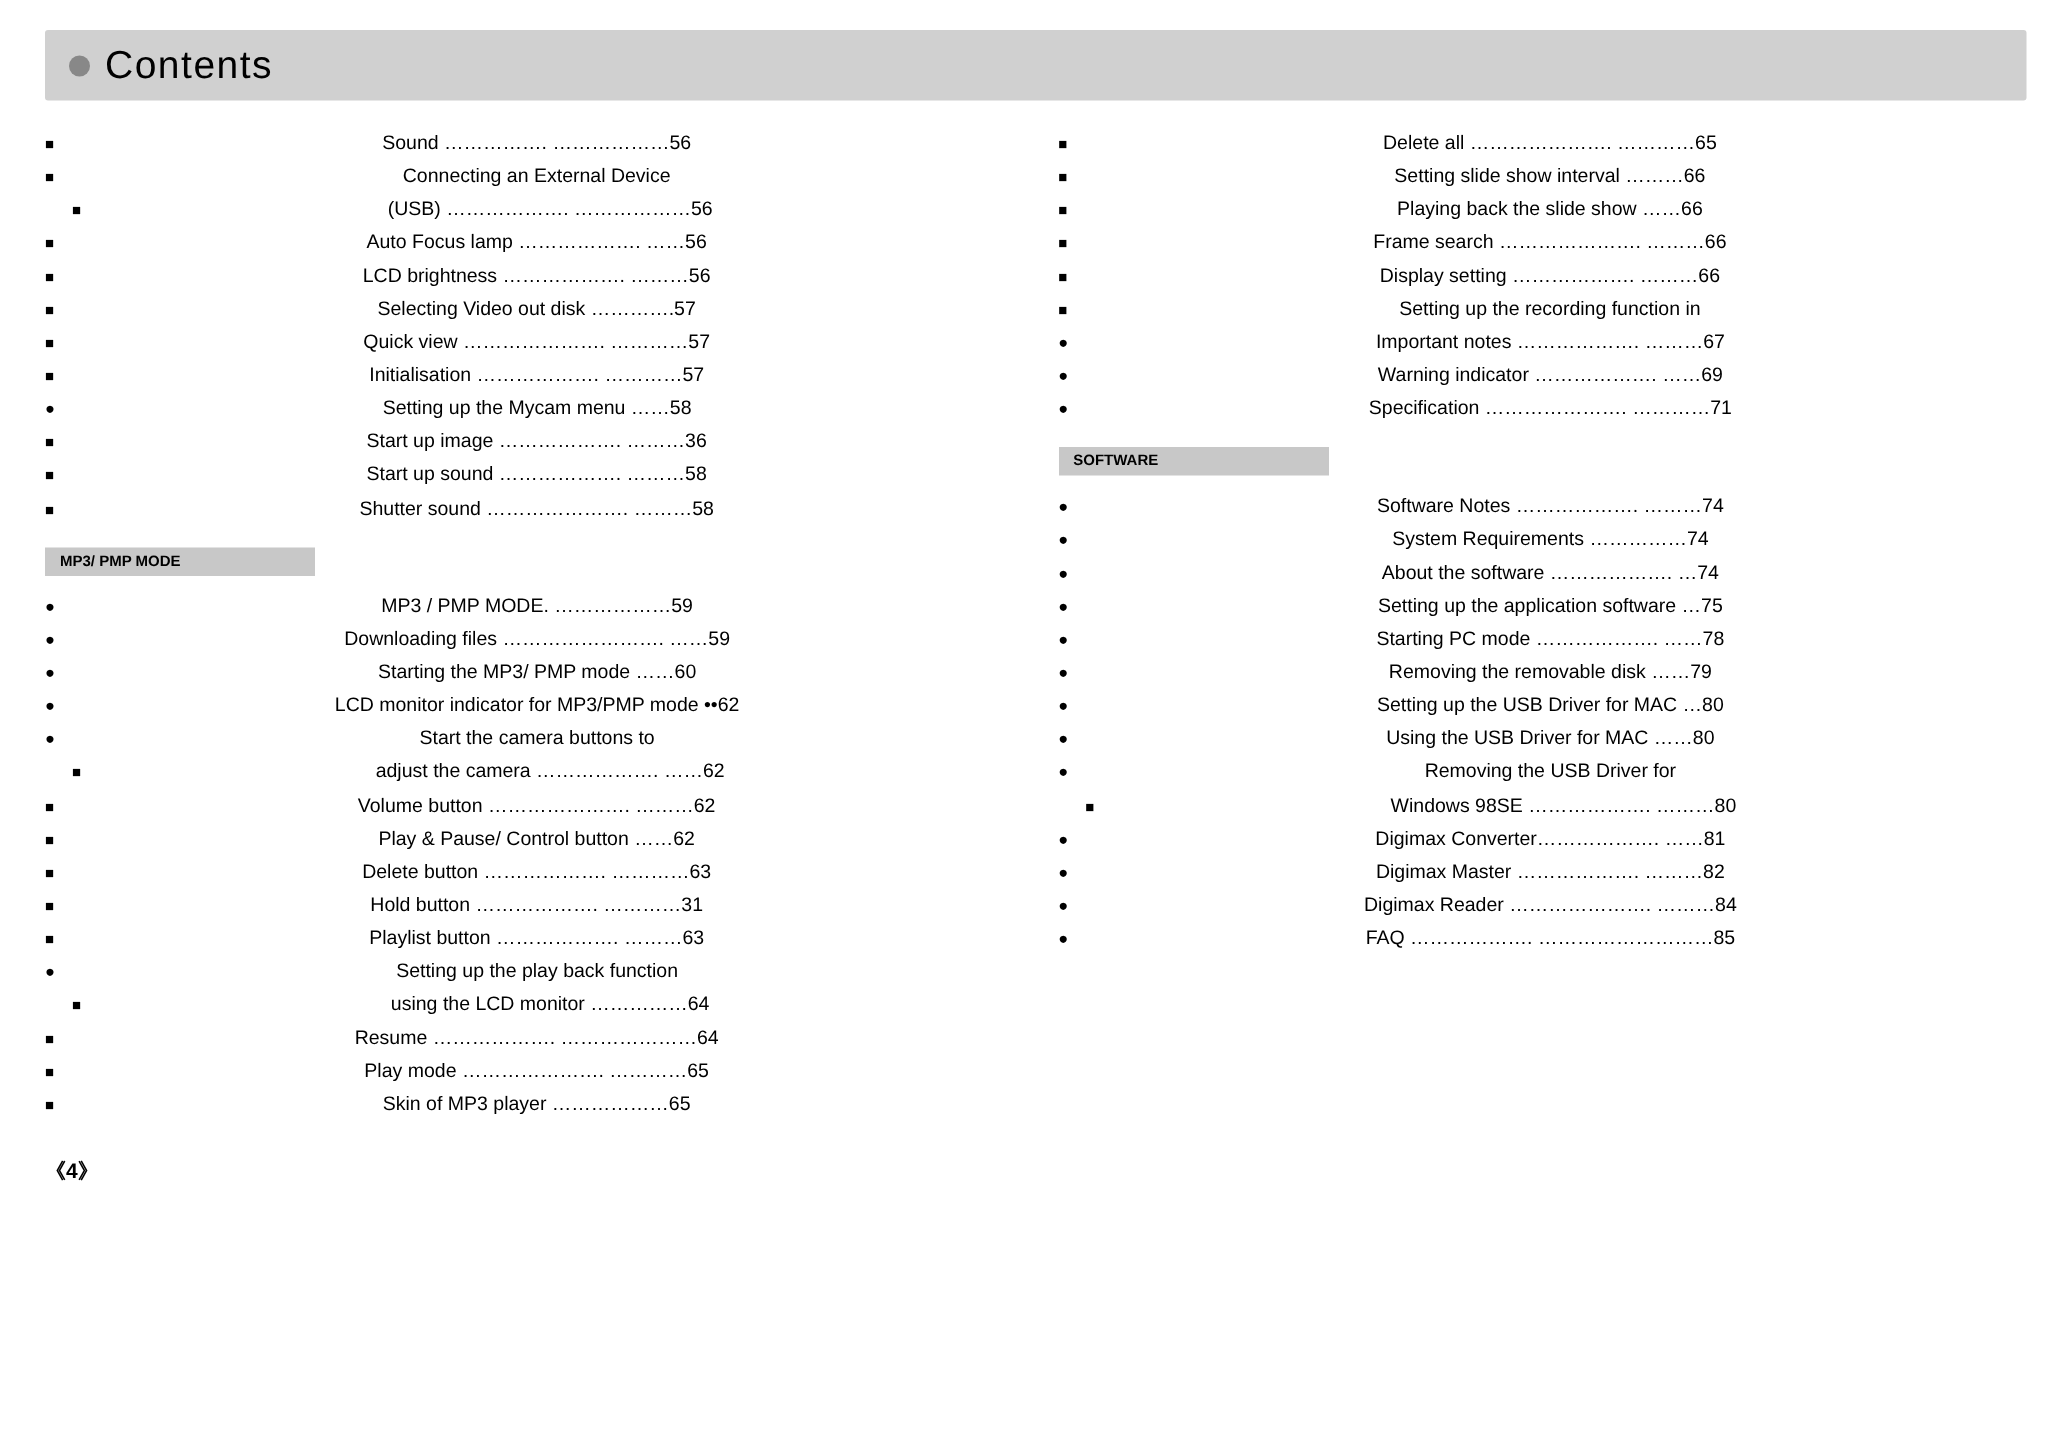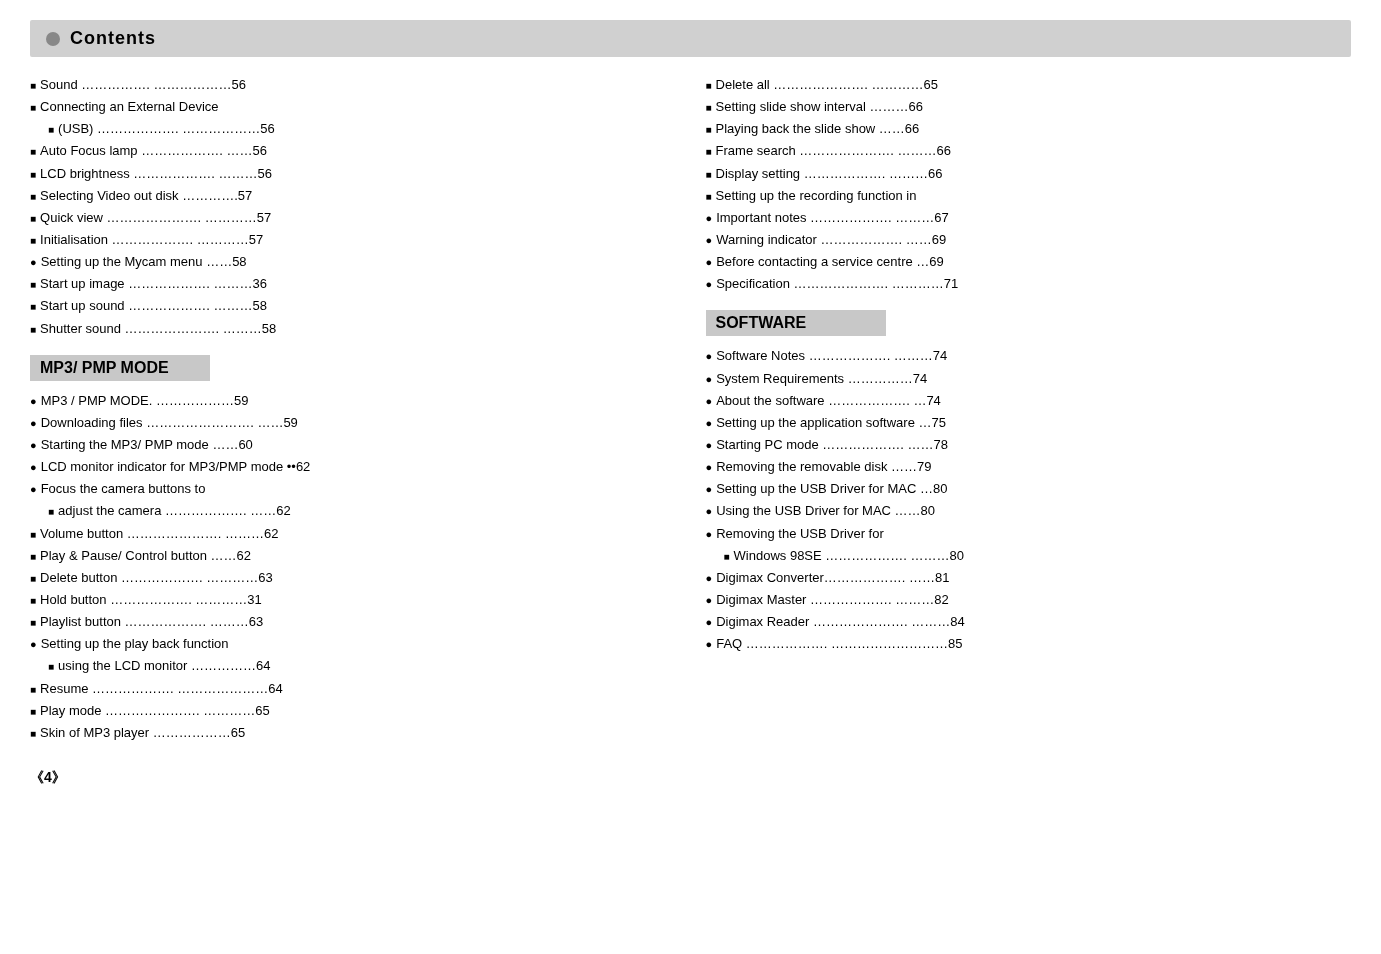--- a/index.html
+++ b/index.html
@@ -20,52 +20,53 @@
     }
     .header-dot {
       width: 14px;
       height: 14px;
       background: #888;
       border-radius: 50%;
       margin-right: 10px;
       flex-shrink: 0;
     }
     .header-title {
-      font-size: 18px;
-      font-weight: bold;
+      font-size: 26px;
+      font-weight: normal;
       letter-spacing: 1px;
     }
     .two-col {
       display: flex;
       gap: 30px;
     }
     .col {
       flex: 1;
     }
     .entry {
       margin-bottom: 2px;
       line-height: 1.55;
       display: flex;
       align-items: flex-start;
+      text-align: center;
     }
     .entry .bullet {
       flex-shrink: 0;
       margin-right: 4px;
       font-size: 13px;
     }
     .bullet-square::before { content: '■'; font-size: 10px; margin-top: 2px; display: inline-block; }
     .bullet-circle::before { content: '●'; font-size: 11px; display: inline-block; }
     .entry-text {
       flex: 1;
     }
     .section-header {
       background: #c8c8c8;
       padding: 4px 10px;
       font-weight: bold;
-      font-size: 16px;
+      font-size: 10px;
       margin: 14px 0 10px 0;
       display: inline-block;
       min-width: 180px;
     }
     .indent {
       padding-left: 18px;
     }
     .footer {
       margin-top: 24px;
       font-size: 14px;
@@ -145,21 +146,21 @@
         <div class="entry">
           <span class="bullet bullet-circle"></span>
           <span class="entry-text">Starting the MP3/ PMP mode  ……60</span>
         </div>
         <div class="entry">
           <span class="bullet bullet-circle"></span>
           <span class="entry-text">LCD monitor indicator for MP3/PMP mode  ••62</span>
         </div>
         <div class="entry">
           <span class="bullet bullet-circle"></span>
-          <span class="entry-text">Focus the camera buttons to</span>
+          <span class="entry-text">Start the camera buttons to</span>
         </div>
         <div class="entry indent">
           <span class="bullet bullet-square"></span>
           <span class="entry-text">adjust the camera  ………………. ……62</span>
         </div>
         <div class="entry">
           <span class="bullet bullet-square"></span>
           <span class="entry-text">Volume button  …………………. ………62</span>
         </div>
         <div class="entry">
@@ -226,24 +227,20 @@
           <span class="bullet bullet-square"></span>
           <span class="entry-text">Setting up the recording function in</span>
         </div>
         <div class="entry">
           <span class="bullet bullet-circle"></span>
           <span class="entry-text">Important notes  ………………. ………67</span>
         </div>
         <div class="entry">
           <span class="bullet bullet-circle"></span>
           <span class="entry-text">Warning indicator  ………………. ……69</span>
-        </div>
-        <div class="entry">
-          <span class="bullet bullet-circle"></span>
-          <span class="entry-text">Before contacting a service centre …69</span>
         </div>
         <div class="entry">
           <span class="bullet bullet-circle"></span>
           <span class="entry-text">Specification  …………………. …………71</span>
         </div>
       </div>
     <div class="section-header">SOFTWARE</div>
     <div id="right-software-list">
         <div class="entry">
           <span class="bullet bullet-circle"></span>

